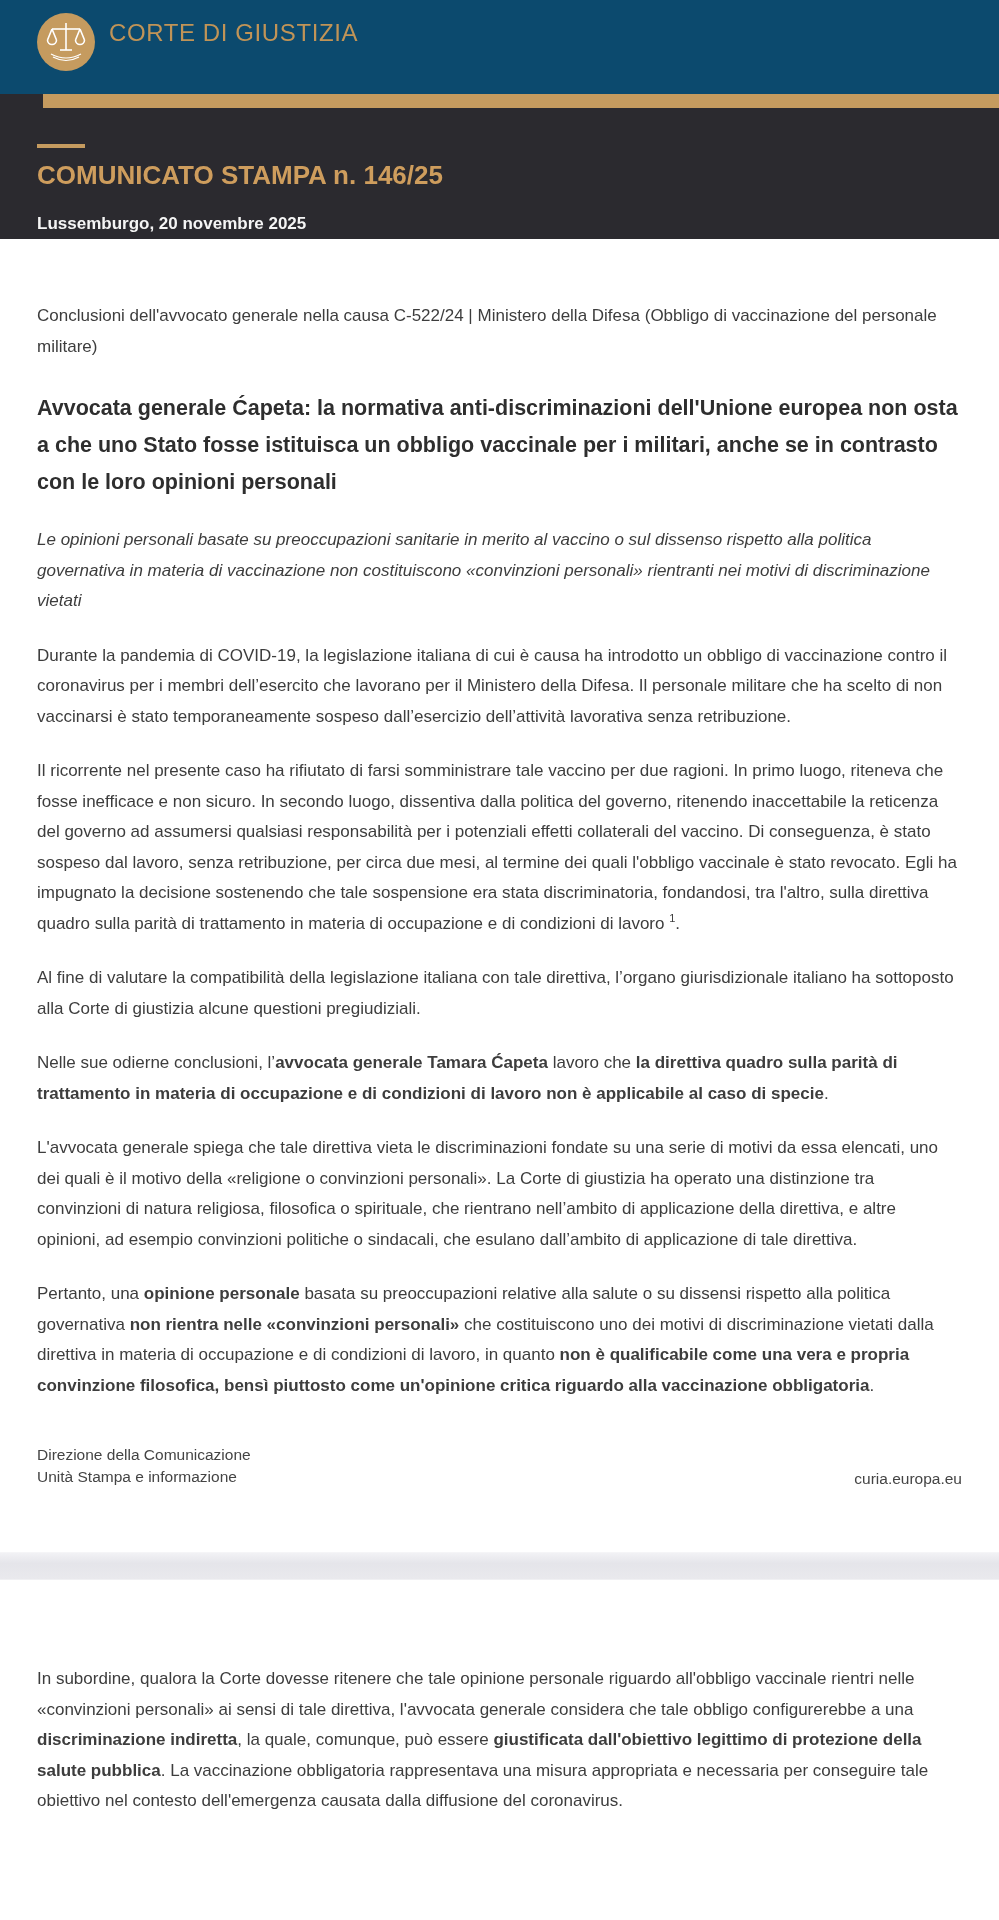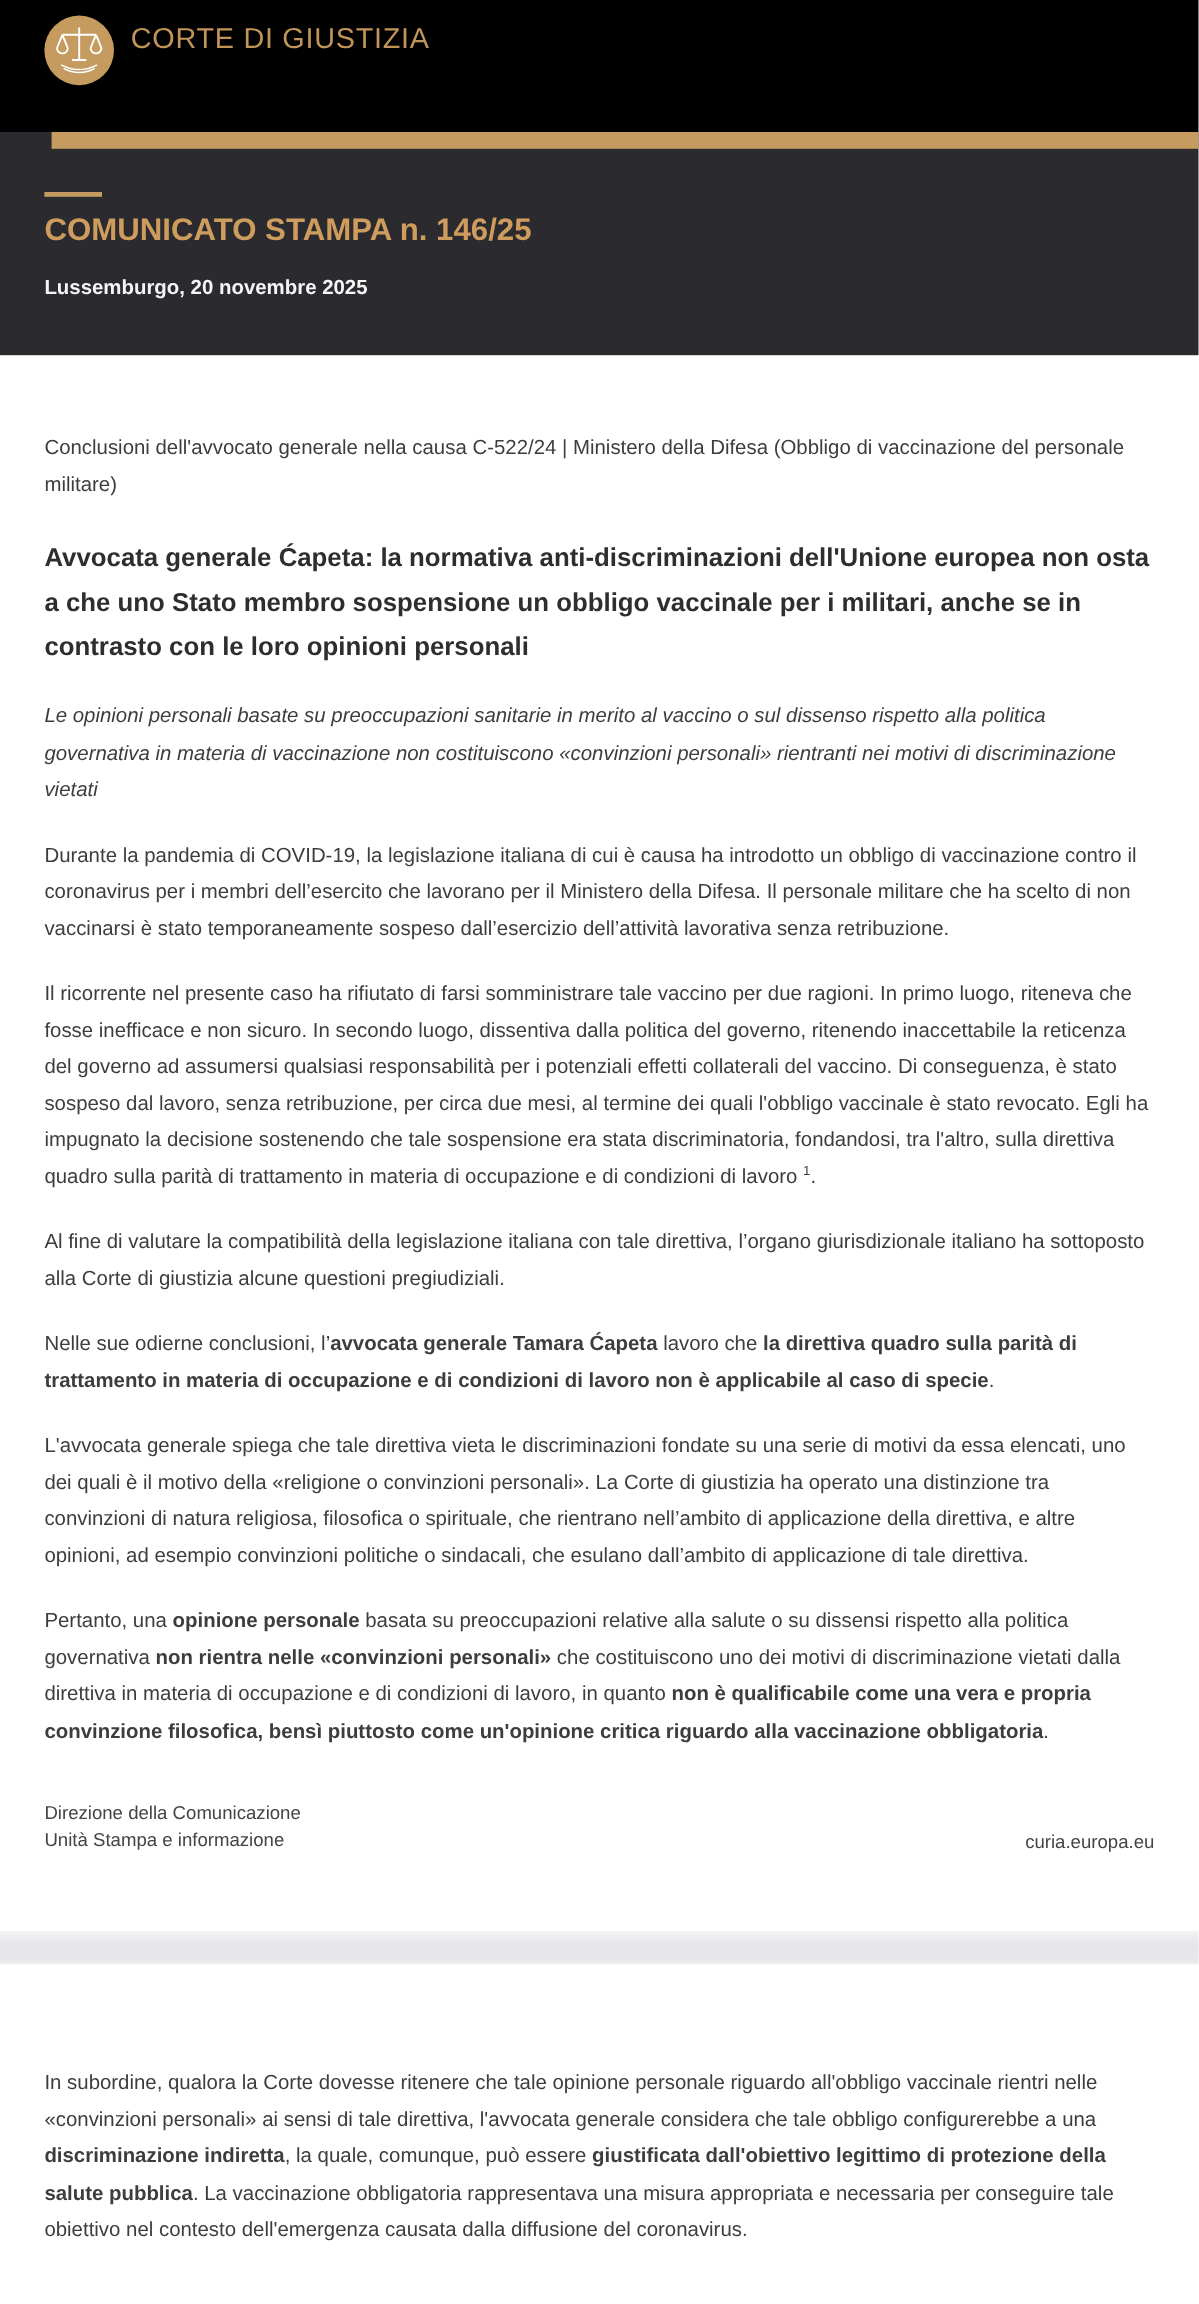--- a/index.html
+++ b/index.html
@@ -12,22 +12,22 @@
   .page-viewport {
     width: 999px;
     height: 1920px;
     overflow: hidden;
     position: relative;
     background: #ffffff;
   }
 
   
   .site-header {
-    height: 110px;
-    background: #000000;
+    height: 94px;
+    background: #0c4a6e;
     display: flex;
     align-items: flex-start;
     padding: 13px 0 0 37px;
   }
   .logo-circle {
     width: 58px; height: 58px;
     border-radius: 50%;
     background: #c59b5f;
     display: flex;
     align-items: center;
@@ -41,21 +41,21 @@
     font-size: 24px;
     line-height: 31px;
     letter-spacing: 0.6px;
     font-weight: 400;
   }
 
   
   .banner {
     position: relative;
     background: #2b2a2f;
-    height: 186px;
+    height: 145px;
     padding: 0 37px;
   }
   .banner-gold-bar {
     position: absolute;
     top: 0; left: 43px; right: 0;
     height: 14px;
     background: #c59b5f;
   }
   .banner-dash {
     position: absolute;
@@ -149,21 +149,21 @@
   <section class="banner">
     <div class="banner-gold-bar"></div>
     <div class="banner-dash"></div>
     <h1 class="banner-title">COMUNICATO STAMPA n. 146/25</h1>
     <div class="banner-date">Lussemburgo, 20 novembre 2025</div>
   </section>
 
   <main class="doc">
     <p class="case-reference">Conclusioni dell'avvocato generale nella causa C-522/24 | Ministero della Difesa (Obbligo di vaccinazione del personale militare)</p>
 
-    <p class="headline">Avvocata generale Ćapeta: la normativa anti-discriminazioni dell'Unione europea non osta a che uno Stato membro sospensione un obbligo vaccinale per i militari, anche se in contrasto con le loro opinioni personali</p>
+    <p class="headline">Avvocata generale Ćapeta: la normativa anti-discriminazioni dell'Unione europea non osta a che uno Stato fosse istituisca un obbligo vaccinale per i militari, anche se in contrasto con le loro opinioni personali</p>
 
     <p class="lede">Le opinioni personali basate su preoccupazioni sanitarie in merito al vaccino o sul dissenso rispetto alla politica governativa in materia di vaccinazione non costituiscono «convinzioni personali» rientranti nei motivi di discriminazione vietati</p>
 
     <p class="body-par"><span>Durante la pandemia di COVID-19, la legislazione italiana di cui è causa ha introdotto un obbligo di vaccinazione contro il coronavirus per i membri dell’esercito che lavorano per il Ministero della Difesa. Il personale militare che ha scelto di non vaccinarsi è stato temporaneamente sospeso dall’esercizio dell’attività lavorativa senza retribuzione.</span></p>
     <p class="body-par"><span>Il ricorrente nel presente caso ha rifiutato di farsi somministrare tale vaccino per due ragioni. In primo luogo, riteneva che fosse inefficace e non sicuro. In secondo luogo, dissentiva dalla politica del governo, ritenendo inaccettabile la reticenza del governo ad assumersi qualsiasi responsabilità per i potenziali effetti collaterali del vaccino. Di conseguenza, è stato sospeso dal lavoro, senza retribuzione, per circa due mesi, al termine dei quali l'obbligo vaccinale è stato revocato. Egli ha impugnato la decisione sostenendo che tale sospensione era stata discriminatoria, fondandosi, tra l'altro, sulla direttiva quadro sulla parità di trattamento in materia di occupazione e di condizioni di lavoro </span><sup>1</sup><span>.</span></p>
     <p class="body-par"><span>Al fine di valutare la compatibilità della legislazione italiana con tale direttiva, l’organo giurisdizionale italiano ha sottoposto alla Corte di giustizia alcune questioni pregiudiziali.</span></p>
     <p class="body-par"><span>Nelle sue odierne conclusioni, l’</span><span class="b">avvocata generale Tamara Ćapeta</span><span> lavoro che </span><span class="b">la direttiva quadro sulla parità di trattamento in materia di occupazione e di condizioni di lavoro non è applicabile al caso di specie</span><span>.</span></p>
     <p class="body-par"><span>L'avvocata generale spiega che tale direttiva vieta le discriminazioni fondate su una serie di motivi da essa elencati, uno dei quali è il motivo della «religione o convinzioni personali». La Corte di giustizia ha operato una distinzione tra convinzioni di natura religiosa, filosofica o spirituale, che rientrano nell’ambito di applicazione della direttiva, e altre opinioni, ad esempio convinzioni politiche o sindacali, che esulano dall’ambito di applicazione di tale direttiva.</span></p>
     <p class="body-par"><span>Pertanto, una </span><span class="b">opinione personale</span><span> basata su preoccupazioni relative alla salute o su dissensi rispetto alla politica governativa </span><span class="b">non rientra nelle «convinzioni personali»</span><span> che costituiscono uno dei motivi di discriminazione vietati dalla direttiva in materia di occupazione e di condizioni di lavoro, in quanto </span><span class="b">non è qualificabile come una vera e propria convinzione filosofica, bensì piuttosto come un'opinione critica riguardo alla vaccinazione obbligatoria</span><span>.</span></p>
   </main>

